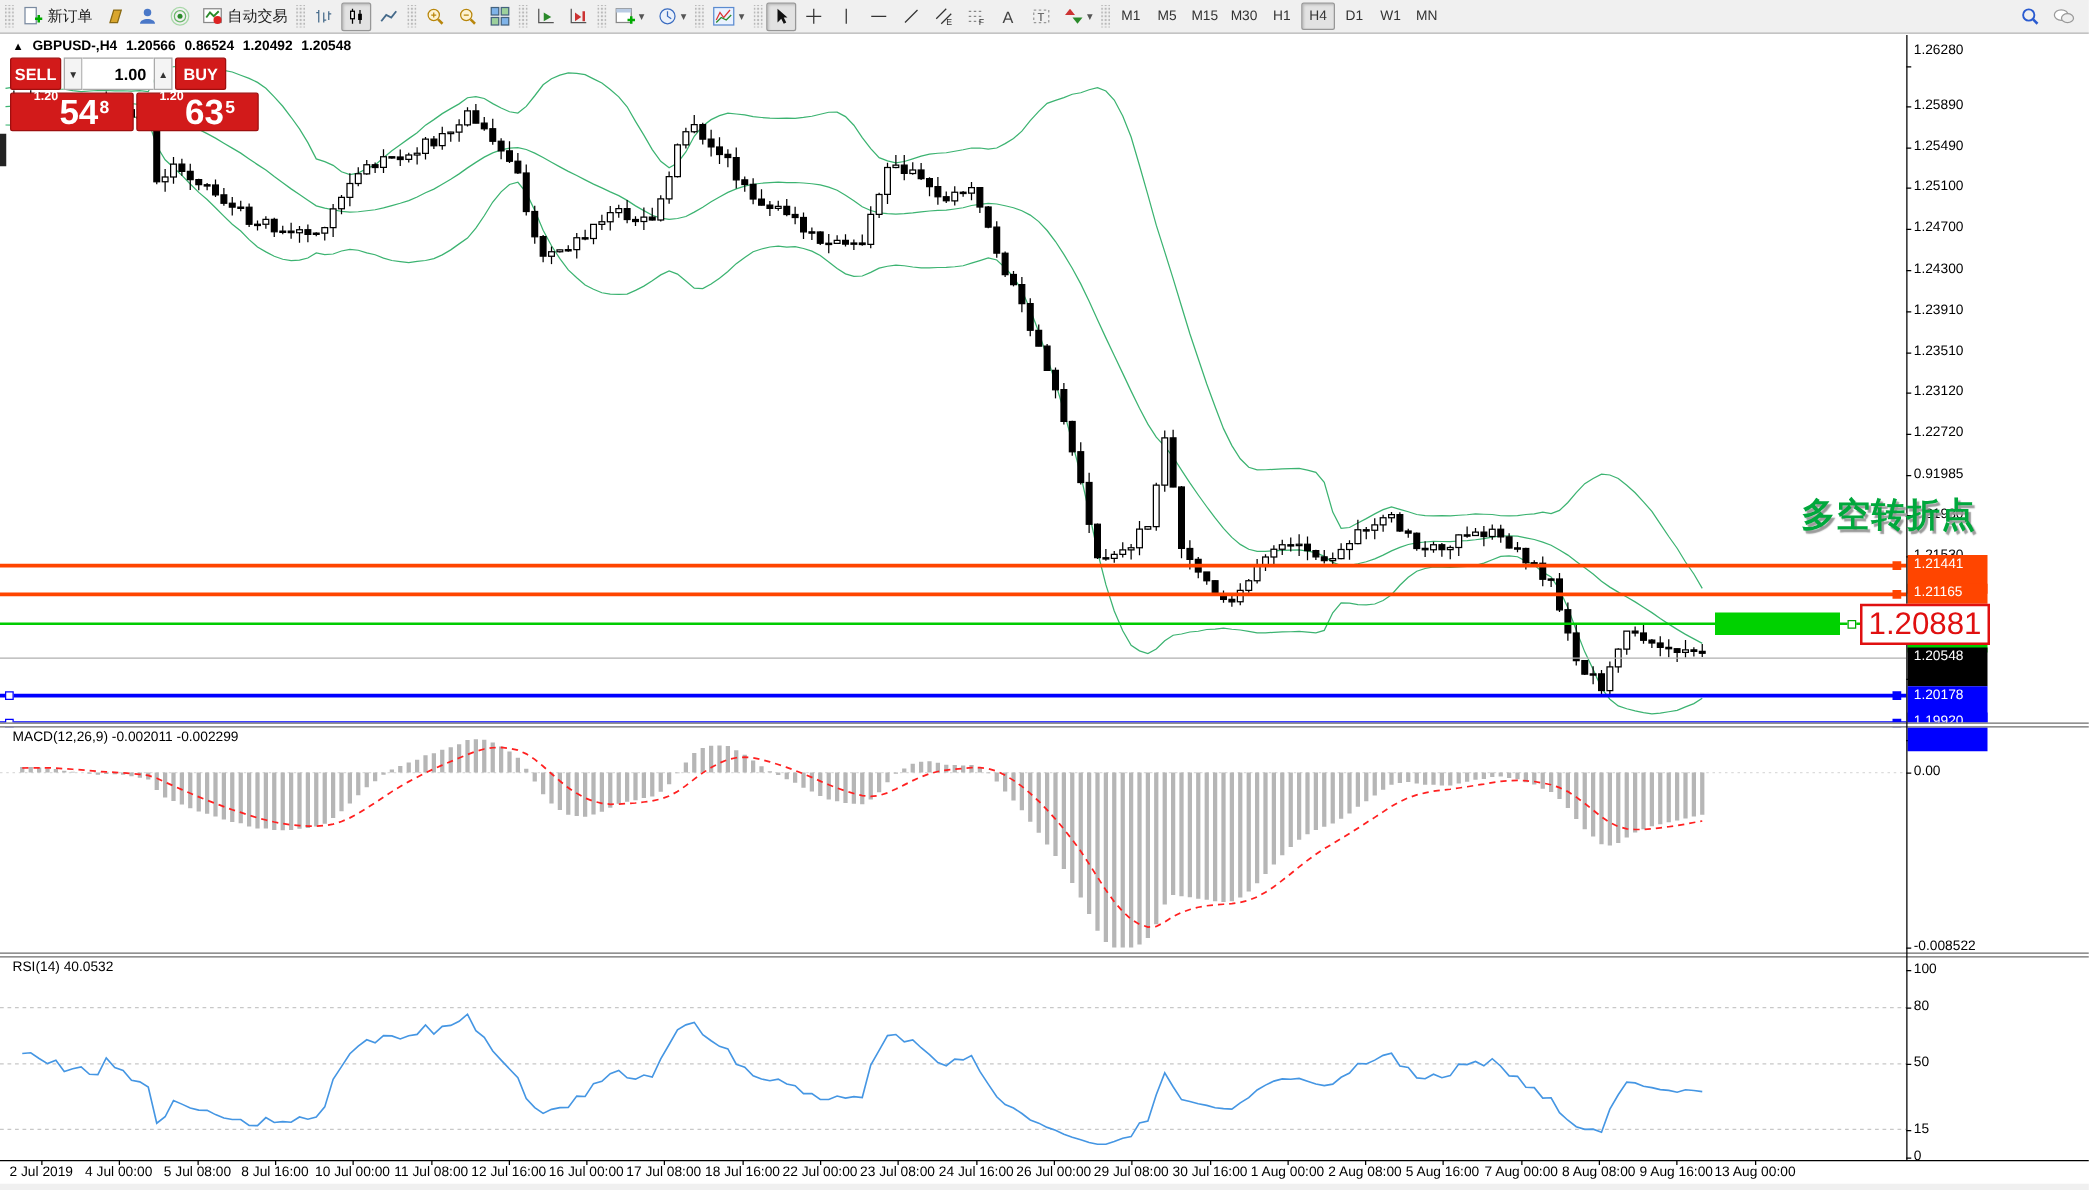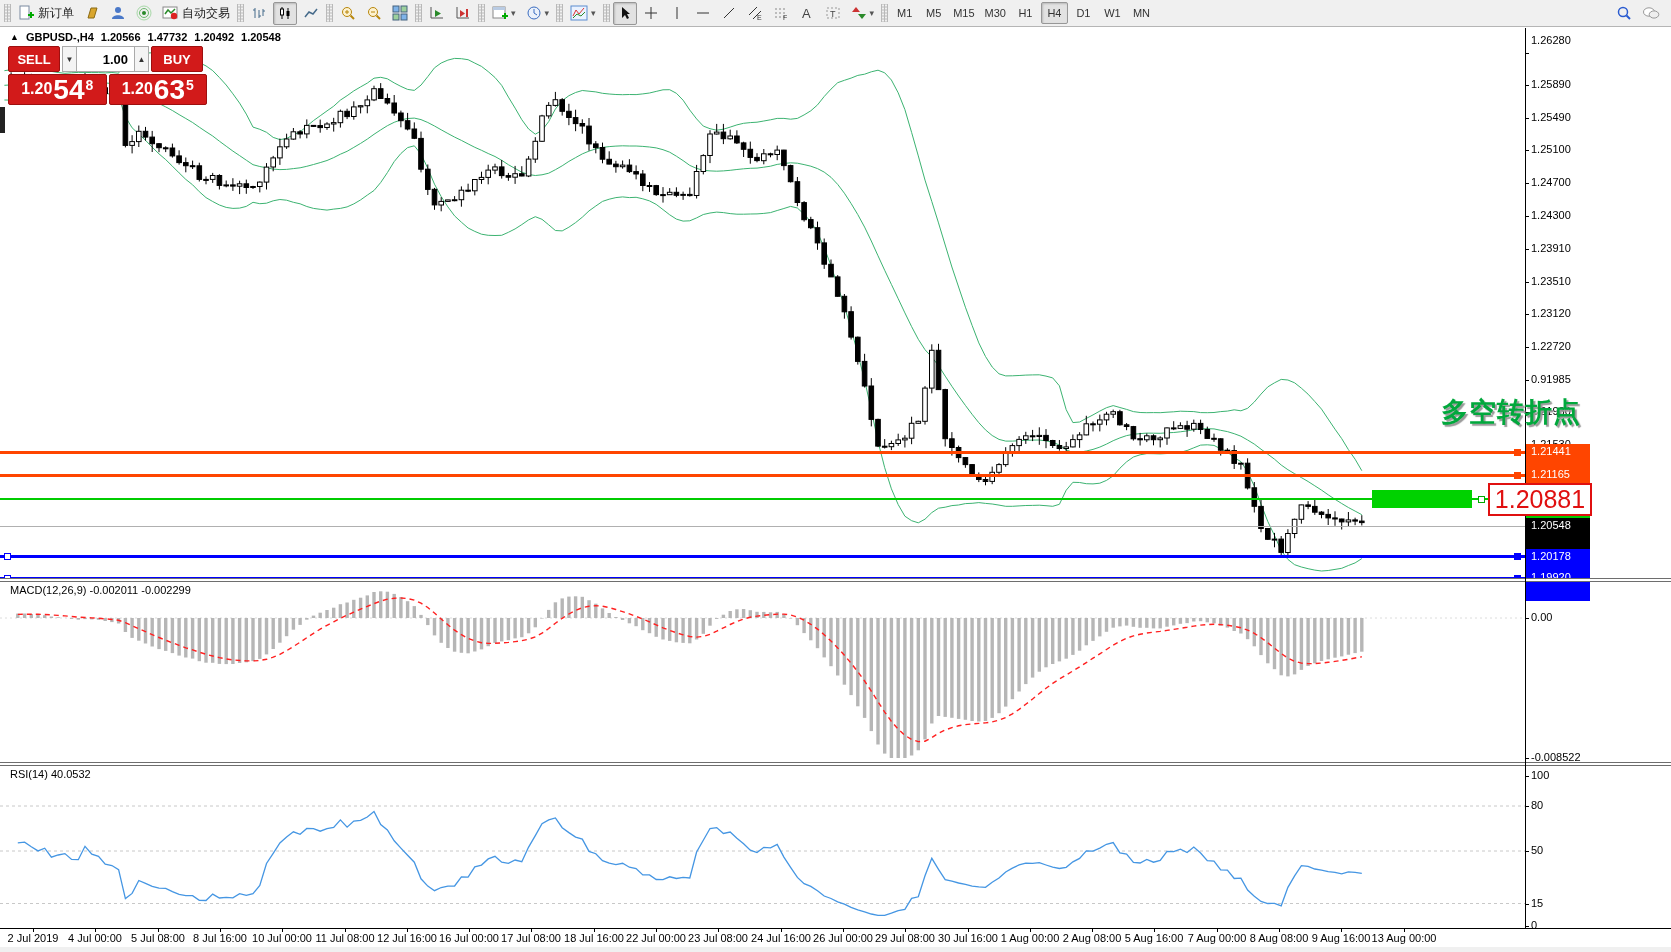--- a/index.html
+++ b/index.html
@@ -38,29 +38,29 @@
   .time-tickmark{position:absolute;top:928px;width:1px;height:4px;background:#000;z-index:3;}
   .pane-label{position:absolute;left:10px;font-size:11px;color:#000;z-index:7;}
   
   #info-line{position:absolute;left:10px;top:31px;font-size:11px;font-weight:bold;color:#000;z-index:12;
     display:flex;gap:7px;align-items:center;}
   #collapse-tri{font-size:9px;cursor:default;}
   #trade-panel{position:absolute;left:8px;top:46px;width:199px;height:59px;z-index:20;font-weight:bold;}
   #tp-row1{position:absolute;left:0;top:0;width:199px;height:26px;display:flex;}
   .tp-btn{background:#d21a1a;border:1px solid #9e0f0f;color:#fff;font-size:13px;
     display:flex;align-items:center;justify-content:center;border-radius:2px;}
-  #sell-btn,#buy-btn{width:52px;height:26px;}
+  #sell-btn,#buy-btn{width:41px;height:26px;}
   .spin{width:15px;height:26px;background:#f4f4f4;border:1px solid #aaa;color:#333;font-size:8px;
     display:flex;align-items:center;justify-content:center;}
   #vol-input{width:57px;height:26px;border:1px solid #aaa;border-left:none;border-right:none;
     text-align:right;font-size:13px;padding-right:6px;color:#000;font-family:inherit;font-weight:bold;}
   #tp-row2{position:absolute;left:0;top:28px;width:199px;height:31px;display:flex;gap:2px;}
   .tp-price{flex:1;background:#d21a1a;border:1px solid #9e0f0f;color:#fff;display:flex;
     align-items:flex-end;justify-content:center;padding-bottom:1px;border-radius:2px;}
-  .tp-small{font-size:16px;margin-bottom:5px;}
+  .tp-small{font-size:10px;margin-bottom:20px;}
   .tp-big{font-size:28px;line-height:26px;margin:0 1px;}
   .tp-sup{font-size:14px;margin-bottom:10px;}
   #edge-tab{position:absolute;left:0;top:107px;width:5px;height:26px;background:#222;z-index:12;}
   
   #annotation{position:absolute;left:1441px;top:394px;font-size:27px;font-weight:bold;z-index:15;
     letter-spacing:1px;text-shadow:2px 2px 1px #999;white-space:nowrap;}
   #price-box{position:absolute;left:1488px;top:483px;width:104px;height:33px;background:#fff;
     border:2px solid #e01010;color:#e01010;font-size:25px;display:flex;align-items:center;
     justify-content:center;z-index:16;}
   #hl-rect{position:absolute;left:1372px;top:490px;width:100px;height:18px;background:#00d200;z-index:14;}
@@ -678,21 +678,21 @@
     <line x1="1355.1" y1="489.7" x2="1355.1" y2="497.2" stroke="#000"></line>
     <rect x="1352.8" y="491.9" width="4.6" height="1.2" fill="#000" stroke="#000"></rect>
     <line x1="1361.8" y1="487.2" x2="1361.8" y2="497.5" stroke="#000"></line>
     <rect x="1359.5" y="493.1" width="4.6" height="1.5" fill="#000" stroke="#000"></rect>
   </svg>
 
 <div id="info-line">
   <span id="collapse-tri">▲</span>
   <span>GBPUSD-,H4</span>
   <span>1.20566</span>
-  <span>1.47732</span>
+  <span>0.86524</span>
   <span>1.20492</span>
   <span>1.20548</span>
 </div>
 
 <div id="edge-tab"></div>
 
 <div id="trade-panel">
   <div id="tp-row1">
     <div id="sell-btn" class="tp-btn">SELL</div>
     <div style="width:2px"></div>

